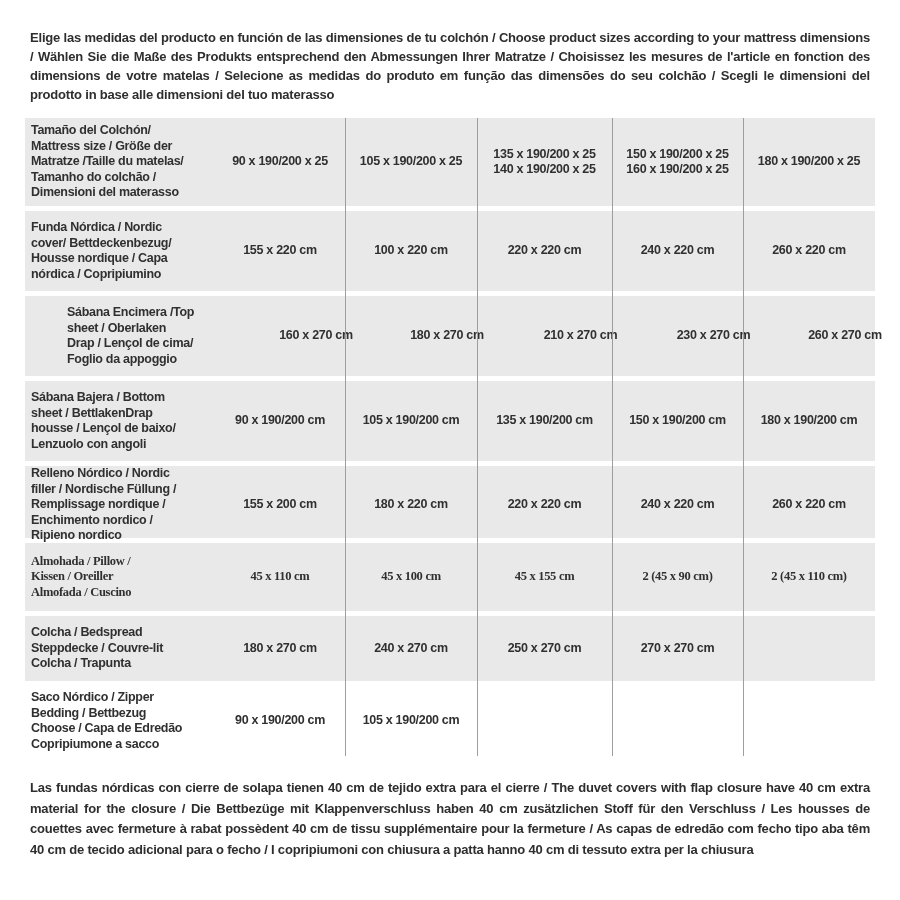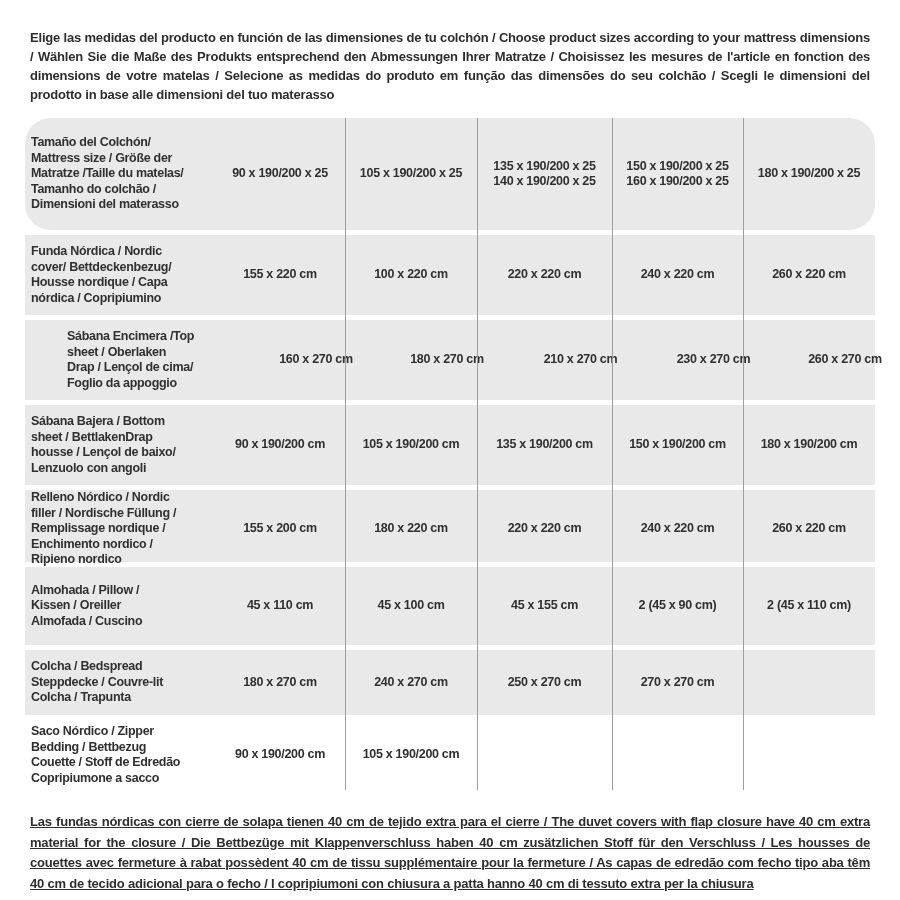--- a/index.html
+++ b/index.html
@@ -23,37 +23,37 @@
     position:absolute;top:0;bottom:0;width:1px;
     background:#9e9e9e;z-index:2;
   }
   .v1{left:320px;} .v2{left:452px;} .v3{left:587px;} .v4{left:718px;}
   .row{
     display:grid;
     grid-template-columns:190px 130px 132px 135px 131px 132px;
     background:#e9e9e9;
     margin-bottom:5px;
   }
-  .r1{height:112px;border-radius:26px;} .r2{height:80px;} .r3{height:80px;padding-left:36px;} .r4{height:80px;}
-  .r5{height:72px;} .r6{height:78px;} .r7{height:65px;}
+  .r1{height:88px;} .r2{height:80px;} .r3{height:80px;padding-left:36px;} .r4{height:80px;}
+  .r5{height:72px;} .r6{height:68px;font-family:Liberation Serif, serif;} .r7{height:65px;}
   .r8{height:70px;background:transparent;margin-bottom:0;}
   .cell{
     display:flex;align-items:center;justify-content:center;
     text-align:center;white-space:pre-line;
     font-size:12.5px;font-weight:700;letter-spacing:-0.3px;
     line-height:15.5px;color:#303030;
   }
   .cell.label{
     justify-content:flex-start;text-align:left;
     padding-left:6px;box-sizing:border-box;
   }
   .footnote{
     margin:22px 30px 0;
     font-size:13px;font-weight:700;letter-spacing:-0.2px;
-    line-height:20.5px;text-align:justify;color:#2e2e2e;text-decoration:underline;
+    line-height:20.5px;text-align:justify;color:#2e2e2e;
   }
 </style>
 </head>
 <body>
 
 <div class="page">
 
   <p class="intro">Elige las medidas del producto en función de las dimensiones de tu colchón / Choose product sizes according to your mattress dimensions / Wählen Sie die Maße des Produkts entsprechend den Abmessungen Ihrer Matratze / Choisissez les mesures de l'article en fonction des dimensions de votre matelas / Selecione as medidas do produto em função das dimensões do seu colchão / Scegli le dimensioni del prodotto in base alle dimensioni del tuo materasso</p>
 
   <div class="size-table">
@@ -143,21 +143,21 @@
 Colcha / Trapunta</div>
       <div class="cell">180 x 270 cm</div>
       <div class="cell">240 x 270 cm</div>
       <div class="cell">250 x 270 cm</div>
       <div class="cell">270 x 270 cm</div>
     </div>
 
     <div class="row r8">
       <div class="cell label">Saco Nórdico / Zipper
 Bedding / Bettbezug
-Couette  / Stoff de Edredão
+Choose  / Capa de Edredão
 Copripiumone a sacco</div>
       <div class="cell">90 x 190/200 cm</div>
       <div class="cell">105 x 190/200 cm</div>
       <div class="cell"></div>
       <div class="cell"></div>
       <div class="cell"></div>
     </div>
   </div>
 
   <p class="footnote">Las fundas nórdicas con cierre de solapa tienen 40 cm de tejido extra para el cierre  / The duvet covers with flap closure have 40 cm extra material for the closure / Die Bettbezüge mit Klappenverschluss haben 40 cm zusätzlichen Stoff für den Verschluss / Les housses de couettes avec fermeture à rabat possèdent 40 cm de tissu supplémentaire pour la fermeture / As capas de edredão com fecho tipo aba têm 40 cm de tecido adicional para o fecho / I copripiumoni con chiusura a patta hanno 40 cm di tessuto extra per la chiusura</p>

